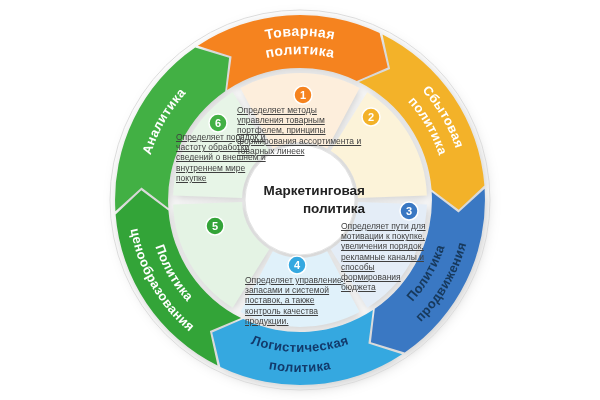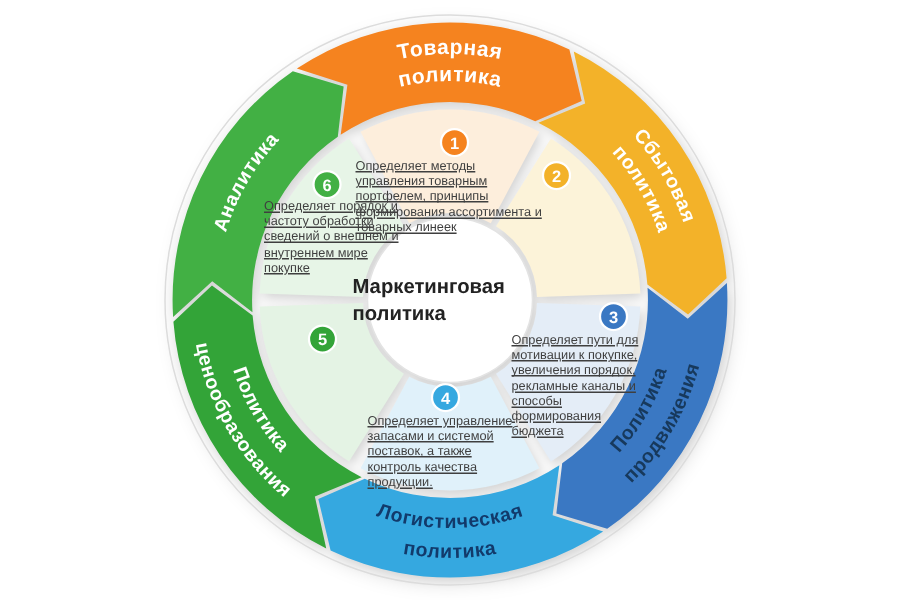--- a/index.html
+++ b/index.html
@@ -10,21 +10,21 @@
   .wheel-svg{position:absolute;left:0;top:0;filter:drop-shadow(2px 3px 4px rgba(0,0,0,0.18));}
   .ring-label{font-family:"Liberation Sans",sans-serif;font-weight:bold;font-size:13px;letter-spacing:.4px;}
   .ring-label.big{font-size:14px;}
   .badge-num{font-family:"Liberation Sans",sans-serif;font-weight:bold;font-size:11px;fill:#ffffff;}
   .desc{
     position:absolute;font-size:8.5px;line-height:1.2;color:#3f3f3f;
     text-align:left;
     text-decoration:underline;
   }
   .center-label{
-    position:absolute;left:235px;top:182px;width:130px;text-align:left;
+    position:absolute;left:235px;top:182px;width:130px;text-align:right;
     font-weight:bold;font-size:13.5px;color:#222222;line-height:1.3;
   }
 </style>
 </head>
 <body>
 
 <div class="stage">
 
   <svg class="wheel-svg" width="600" height="400" viewBox="0 0 600 400" xmlns="http://www.w3.org/2000/svg" xmlns:xlink="http://www.w3.org/1999/xlink">
 

